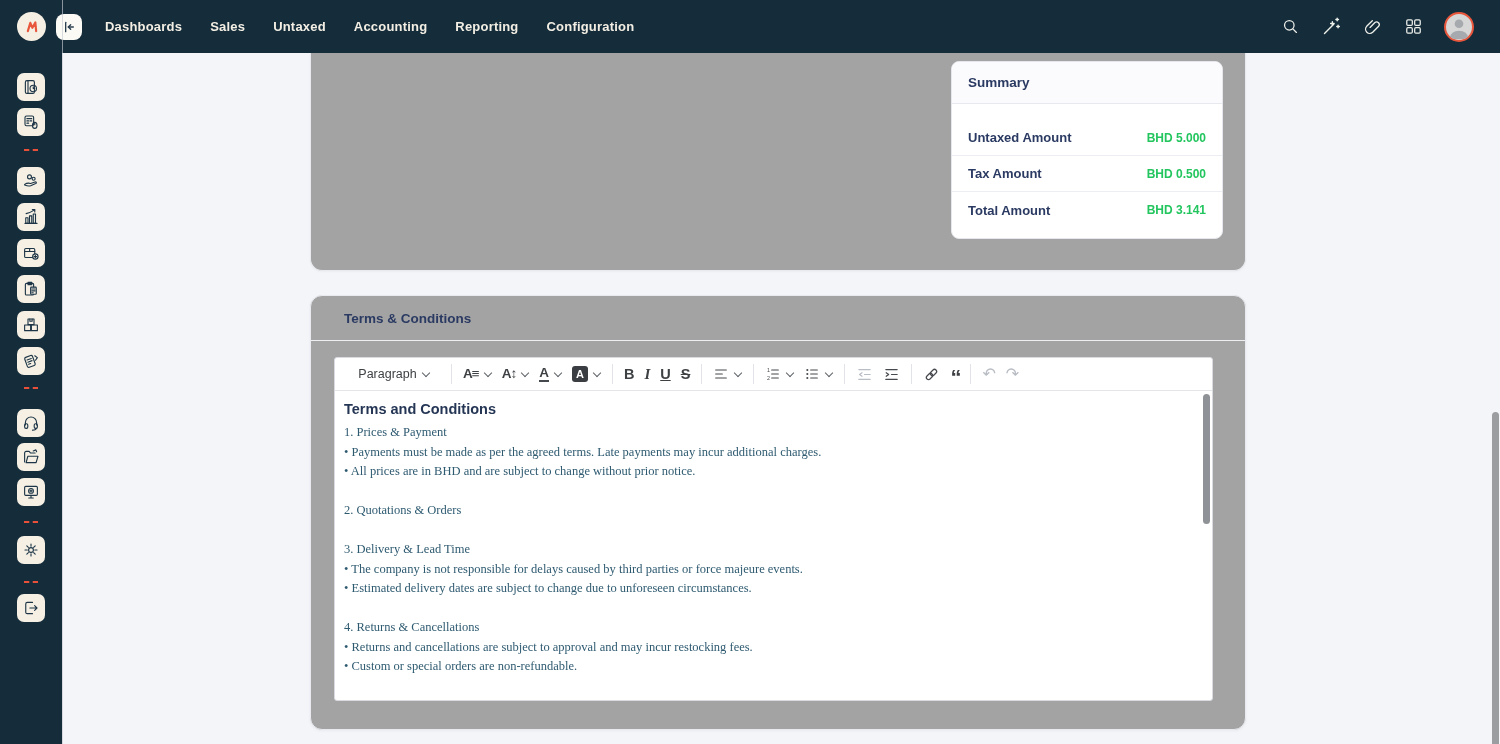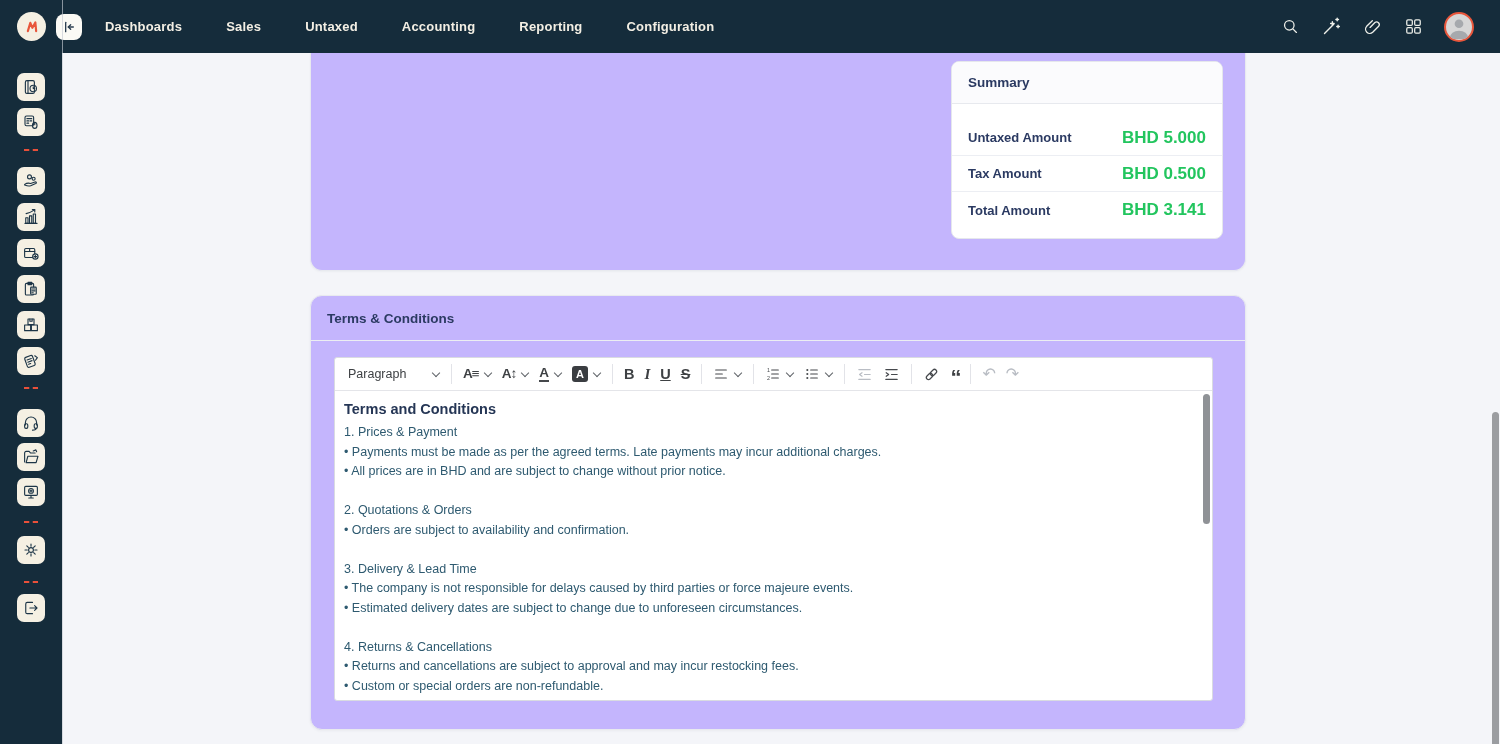--- a/index.html
+++ b/index.html
@@ -18,21 +18,21 @@
   .logo {
     width:29px; height:29px; border-radius:50%; background:#f5f0e3;
     margin-left:17px; display:flex; align-items:center; justify-content:center;
     flex:0 0 auto; cursor:pointer;
   }
   .collapse-btn {
     width:26px; height:26px; border-radius:8px; background:#fbfaf5; border:none;
     margin-left:10px; display:flex; align-items:center; justify-content:center;
     cursor:pointer; flex:0 0 auto; position:relative; z-index:22;
   }
-  .main-nav { display:flex; gap:44px; margin-left:23px; }
+  .main-nav { display:flex; gap:28px; margin-left:23px; }
   .main-nav a {
     color:#f3efe4; font-size:13px; font-weight:700; text-decoration:none;
     letter-spacing:.2px; cursor:pointer;
   }
   .topbar-right { margin-left:auto; display:flex; align-items:center; gap:21px; margin-right:26px; }
   .tb-icon { display:flex; align-items:center; cursor:pointer; }
   .tb-icon svg { stroke:#edefe9; fill:none; stroke-width:1.6; stroke-linecap:round; stroke-linejoin:round; }
   .avatar {
     width:30px; height:30px; border-radius:50%; border:2px solid #e8563b;
     background:#d7d7d7; display:flex; align-items:flex-end; justify-content:center;
@@ -47,45 +47,45 @@
   .sb-btn {
     position:absolute; left:17px; width:28px; height:28px; border-radius:7px;
     background:#f5f0e3; border:none; display:flex; align-items:center; justify-content:center;
     cursor:pointer;
   }
   .sb-btn svg { stroke:#1d3547; fill:none; stroke-width:1.5; stroke-linecap:round; stroke-linejoin:round; }
   .sb-divider { position:absolute; left:24px; width:14px; border-top:2px dashed #e8503a; }
   
   .content { position:absolute; left:63px; top:53px; right:0; bottom:0; background:#f4f5f9; }
   .card {
-    position:absolute; left:247px; width:936px; background:#c4b5fd;
+    position:absolute; left:247px; width:936px; background:#a3a3a3;
     border:1px solid #e8eaef;
   }
   .card-top { top:-1px; height:219px; border-top:none; border-radius:0 0 12px 12px; box-shadow:0 1px 2px rgba(30,40,60,.04); }
   .summary-box {
     position:absolute; left:640px; top:9px; width:272px; height:178px;
     border:1px solid #e5e7ec; border-radius:8px; background:#fff; overflow:hidden;
   }
   .summary-header {
     height:42px; display:flex; align-items:center; padding:0 16px;
     background:#fbfbfd; border-bottom:1px solid #e7e9ee;
     font-size:13.5px; font-weight:700; color:#2b3a62;
   }
   .summary-body { padding-top:16px; }
   .srow {
     height:36px; display:flex; align-items:center; justify-content:space-between;
     padding:0 16px; border-bottom:1px solid #eceef3;
   }
   .srow:last-child { border-bottom:none; }
   .slabel { font-size:13px; font-weight:700; color:#2b3a62; }
-  .svalue { font-size:17px; font-weight:700; color:#22c55e; }
+  .svalue { font-size:12px; font-weight:700; color:#22c55e; }
   
   .card-terms { top:242px; height:435px; border-radius:12px; box-shadow:0 1px 3px rgba(30,40,60,.05); }
   .terms-header {
-    height:45px; display:flex; align-items:center; padding:0 16px;
+    height:45px; display:flex; align-items:center; padding:0 33px;
     border-bottom:1px solid #eceef2; font-size:13.5px; font-weight:700; color:#2b3a62;
   }
   .editor {
     position:absolute; left:23px; top:61px; width:879px; height:344px;
     border:1px solid #d9dbe1; border-radius:3px; background:#fff;
   }
   .toolbar {
     height:33px; border-bottom:1px solid #e4e5e9; display:flex; align-items:center;
     padding:0 8px; color:#3e4144;
   }
@@ -95,40 +95,40 @@
     font-family:"Liberation Sans",sans-serif; gap:3px;
   }
   .tbtn svg { stroke:#46494d; fill:none; stroke-width:1.7; stroke-linecap:round; stroke-linejoin:round; }
   .tbtn.disabled { color:#b9bdc4; cursor:default; }
   .tbtn.disabled svg { stroke:#b9bdc4; }
   .chev {
     width:6px; height:6px; border-right:1.5px solid #5f6368; border-bottom:1.5px solid #5f6368;
     transform:rotate(45deg); margin:-3px 1px 0 3px; flex:0 0 auto;
   }
   .sep { width:1px; height:20px; background:#e2e3e8; margin:0 6px; flex:0 0 auto; }
-  .para-btn { width:102px; justify-content:space-between; font-size:12.5px; color:#3e4144; }
+  .para-btn { width:102px; justify-content:center; font-size:12.5px; color:#3e4144; }
   .g-letter { font-size:14.5px; font-weight:700; line-height:1; }
   .g-fontfam, .g-fontsize { font-size:13.5px; font-weight:600; line-height:1; letter-spacing:-1px; }
   .g-color { font-size:13.5px; font-weight:600; line-height:1; border-bottom:2px solid #45484c; padding-bottom:1px; }
   .g-hl {
     width:16px; height:16px; background:#3a3d41; color:#fff; border-radius:3px;
     display:flex; align-items:center; justify-content:center; font-size:11px; font-weight:700;
   }
   .g-italic { font-style:italic; font-family:"Liberation Serif",serif; font-weight:700; font-size:15px; }
   .g-under { text-decoration:underline; }
   .g-strike { text-decoration:line-through; }
   .g-quote { font-size:22px; font-weight:700; line-height:0.4; margin-top:9px; letter-spacing:-2px; }
   .g-arrow { font-size:16px; line-height:1; }
   .editor-content {
     position:absolute; left:0; right:0; top:34px; bottom:0; overflow:hidden;
     padding:7px 9px; cursor:text;
   }
   .ed-heading { font-size:14.5px; font-weight:700; color:#253655; margin:2px 0 6px; }
   .ed-line {
-    font-family:Liberation Sans, sans-serif; font-size:12.5px; line-height:19.5px;
+    font-family:Liberation Serif, serif; font-size:12.5px; line-height:19.5px;
     min-height:19.5px; color:#2e5a70; white-space:pre;
   }
   .editor-sb {
     position:absolute; right:2px; top:36px; width:7px; height:130px;
     background:#8f9296; border-radius:4px; cursor:pointer; z-index:5;
   }
   .page-scrollbar {
     position:absolute; right:1px; top:412px; width:7px; height:340px;
     background:#9b9da1; border-radius:4px; z-index:30; cursor:pointer;
   }
@@ -432,21 +432,20 @@
           </button>
       </div>
 
       <div class="editor-content">
         <div class="ed-heading">Terms and Conditions</div>
         <div class="ed-line">1. Prices &amp; Payment</div>
         <div class="ed-line">• Payments must be made as per the agreed terms. Late payments may incur additional charges.</div>
         <div class="ed-line">• All prices are in BHD and are subject to change without prior notice.</div>
         <div class="ed-line"></div>
         <div class="ed-line">2. Quotations &amp; Orders</div>
-        <div class="ed-line">• Orders are subject to availability and confirmation.</div>
         <div class="ed-line"></div>
         <div class="ed-line">3. Delivery &amp; Lead Time</div>
         <div class="ed-line">• The company is not responsible for delays caused by third parties or force majeure events.</div>
         <div class="ed-line">• Estimated delivery dates are subject to change due to unforeseen circumstances.</div>
         <div class="ed-line"></div>
         <div class="ed-line">4. Returns &amp; Cancellations</div>
         <div class="ed-line">• Returns and cancellations are subject to approval and may incur restocking fees.</div>
         <div class="ed-line">• Custom or special orders are non-refundable.</div>
       </div>
       <div class="editor-sb"></div>

